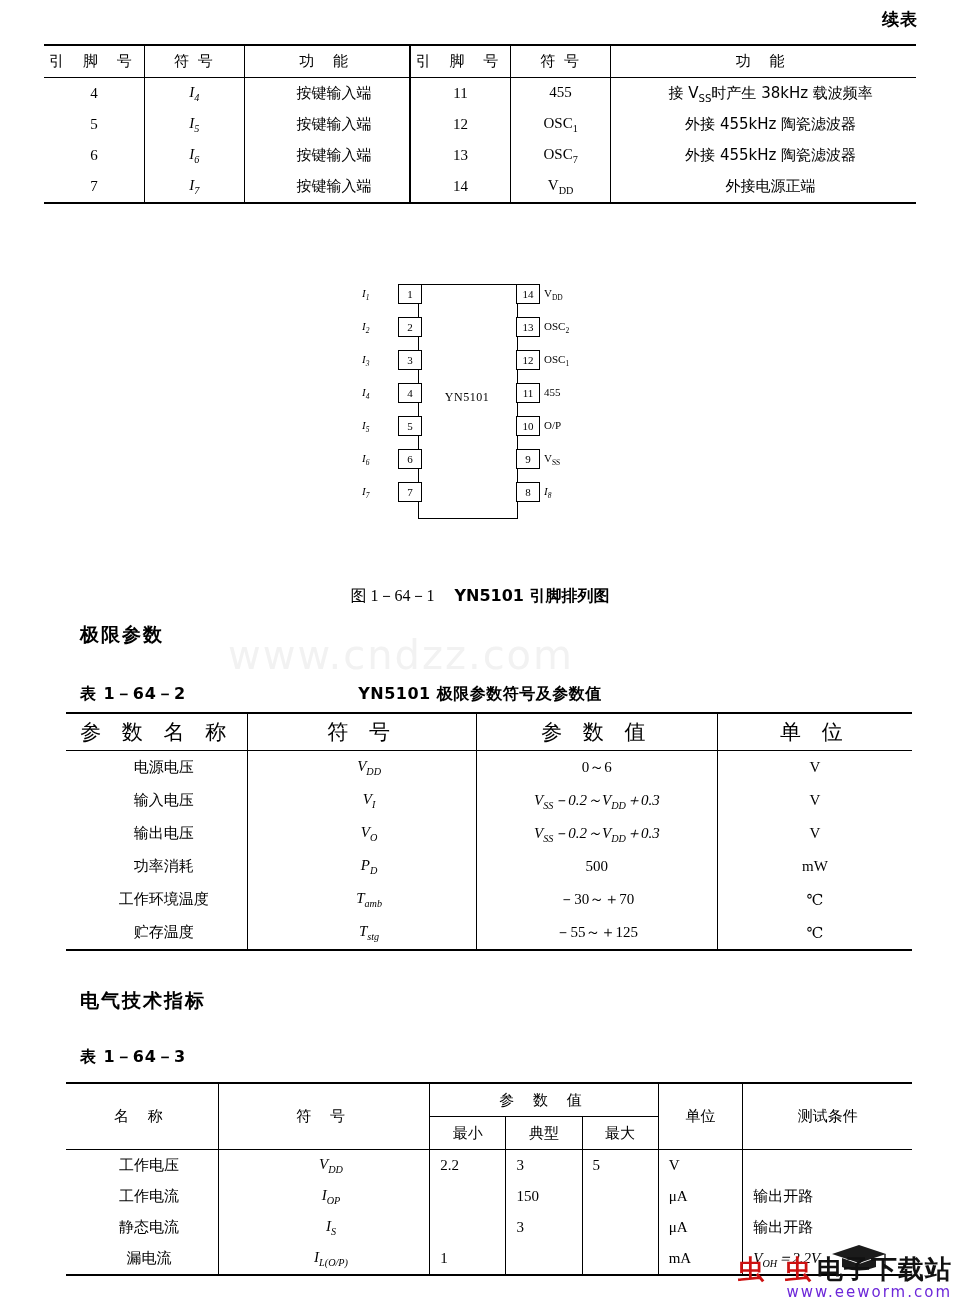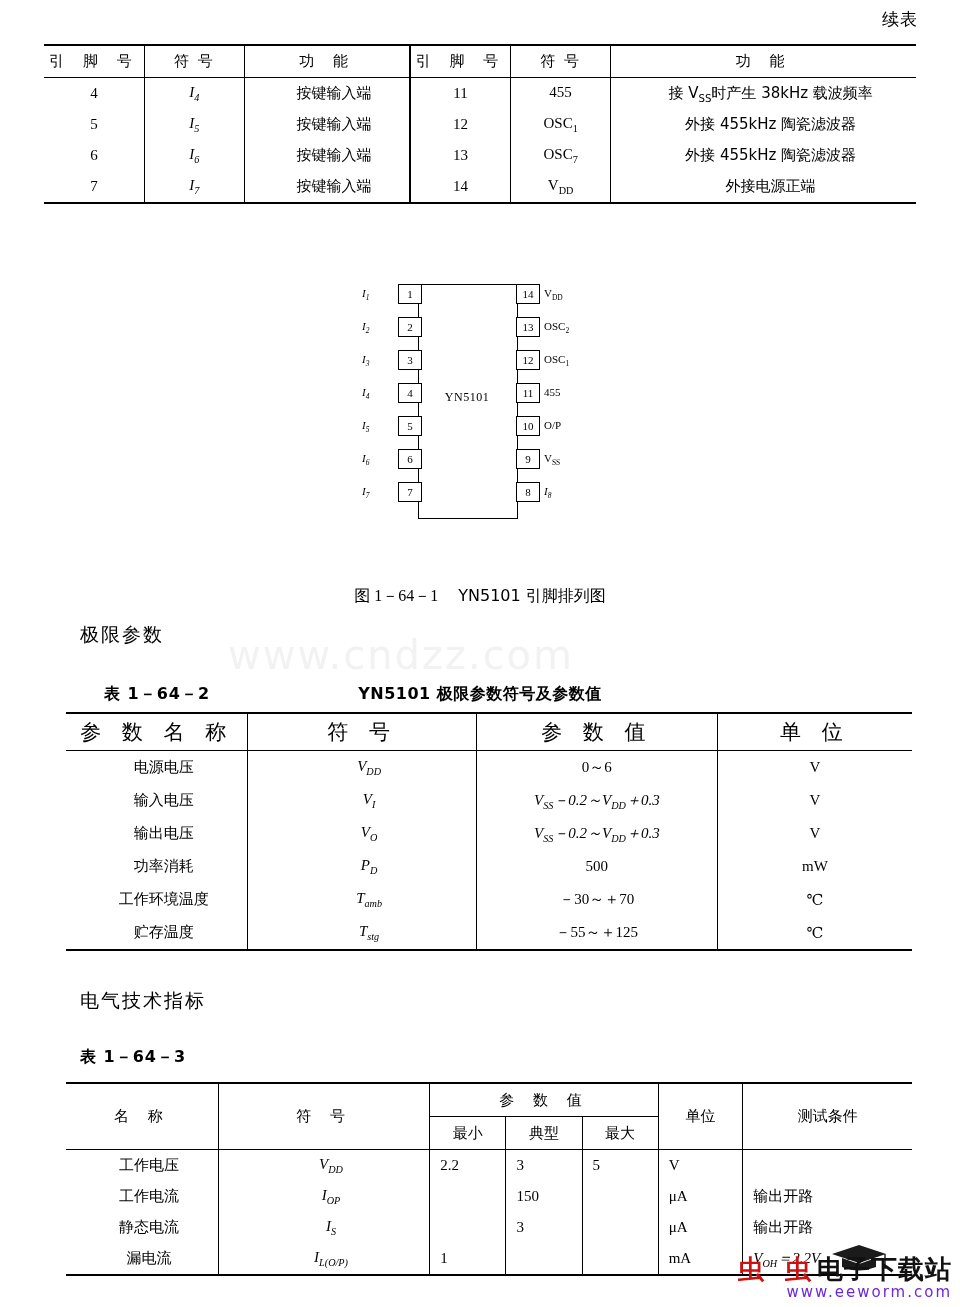--- a/index.html
+++ b/index.html
@@ -15,21 +15,21 @@
     color: #000000;
     overflow: hidden;
   }
   .page {
     position: relative;
     width: 960px;
     height: 1307px;
   }
 
   
-  .cn { font-family: "DejaVu Sans", "Liberation Sans", sans-serif; font-weight: normal; }
+  .cn { font-family: "DejaVu Sans", "Liberation Sans", sans-serif; font-weight: bold; }
   .sub { font-size: 0.68em; vertical-align: sub; }
   .ital { font-style: italic; }
 
   
   .running-head {
     position: absolute;
     top: 8px;
     right: 42px;
     font-size: 17px;
     letter-spacing: 1px;
@@ -140,21 +140,21 @@
     letter-spacing: 2px;
   }
   .sec-limits  { left: 80px; top: 622px; }
   .sec-elec    { left: 80px; top: 988px; }
 
   .table-label {
     position: absolute;
     font-size: 16px;
     font-weight: bold;
   }
-  .tl2 { left: 80px; top: 684px; letter-spacing: 1px; margin-left: 24px; }
+  .tl2 { left: 80px; top: 684px; letter-spacing: 1px; }
   .tt2 { left: 0;  top: 684px; width: 960px; text-align: center; letter-spacing:0.5px; }
   .tl3 { left: 80px; top: 1047px; letter-spacing: 1px; }
   .tt3 { left: 0;  top: 1047px; width: 960px; text-align: center; letter-spacing:0.5px; }
 
   
   .wm-cndzz {
     position: absolute;
     left: 228px;
     top: 632px;
     font-size: 40px;

